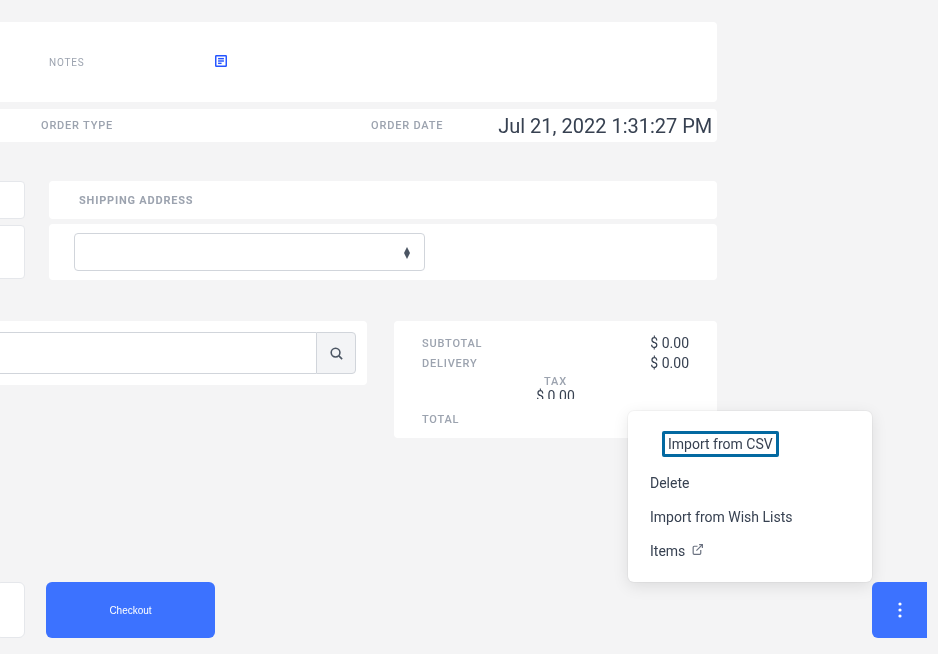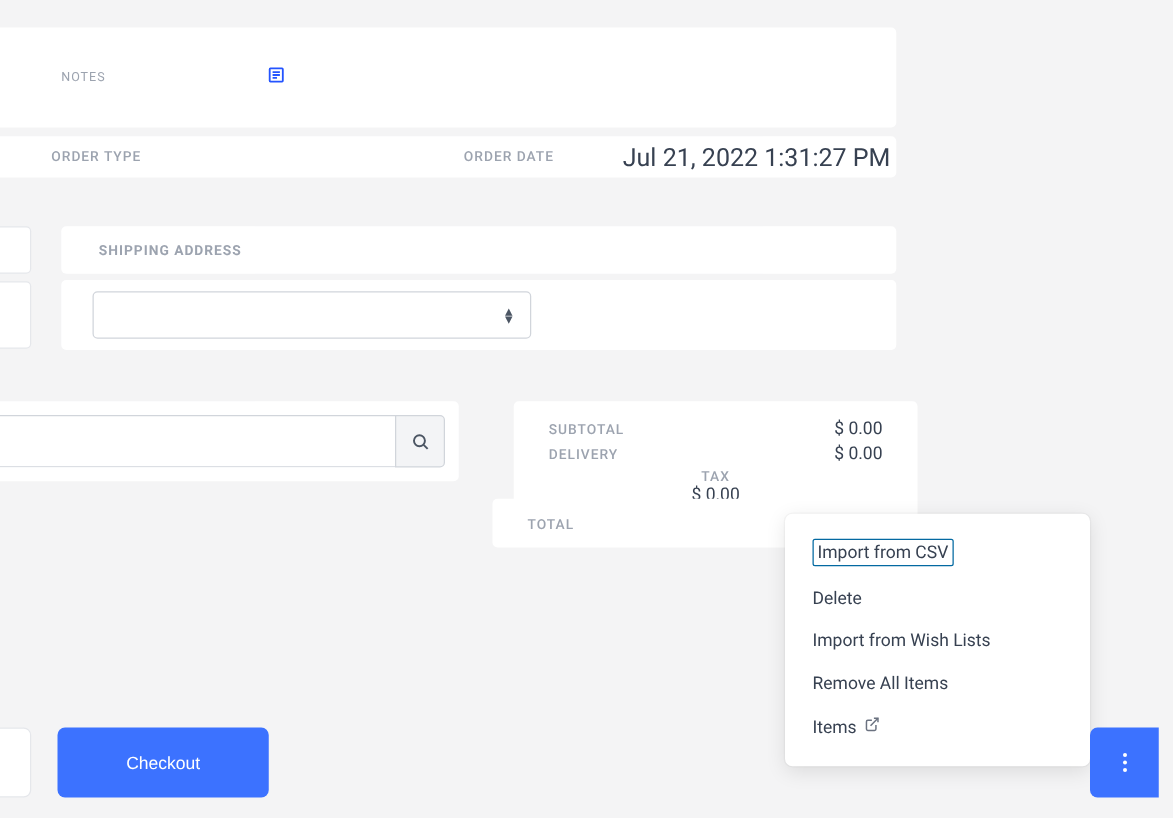--- a/index.html
+++ b/index.html
@@ -175,21 +175,21 @@
       display: flex;
       align-items: center;
       justify-content: center;
       color: #4b5563;
       cursor: pointer;
     }
 
     
     .totals-panel {
       position: absolute;
-      left: 411px;
+      left: 394px;
       top: 321px;
       width: 323px;
       background: #fff;
       border-radius: 4px;
       padding: 14px 28px 12px 28px;
     }
     .totals-row {
       display: flex;
       justify-content: space-between;
       align-items: center;
@@ -230,24 +230,25 @@
       padding: 9px 22px;
       font-size: 14px;
       color: #374151;
       cursor: pointer;
       display: flex;
       align-items: center;
       gap: 6px;
     }
     .menu-item-highlighted {
       display: inline-block;
-      border: 1px solid #0369a1;
+      border: 3px solid #0369a1;
       border-radius: 2px;
       padding: 0px 3px;
       line-height: 20px;
+      margin-left: 12px;
     }
     .menu-item-first {
       padding-top: 6px;
       padding-bottom: 9px;
     }
     .ext-icon {
       color: #6b7280;
     }
 
     
@@ -264,21 +265,21 @@
     .checkout-btn {
       position: absolute;
       left: 46px;
       top: 582px;
       width: 169px;
       height: 56px;
       background: #3c72ff;
       color: #fff;
       border: none;
       border-radius: 6px;
-      font-size: 14px;
+      font-size: 10px;
       font-weight: 400;
       cursor: pointer;
       display: flex;
       align-items: center;
       justify-content: center;
     }
 
     
     .kebab-btn {
       position: absolute;
@@ -367,23 +368,20 @@
   <div class="menu-item menu-item-first">
     <span class="menu-item-highlighted">Import from CSV</span>
   </div>
   <div class="menu-item">
     <span>Delete</span>
   </div>
   <div class="menu-item">
     <span>Import from Wish Lists</span>
   </div>
   <div class="menu-item">
-    <span>Remove All Items</span>
-  </div>
-  <div class="menu-item">
     <span>Items</span>
     <span class="ext-icon">
       <svg width="13" height="13" viewBox="0 0 24 24" fill="none" stroke="currentColor" stroke-width="2.2">
         <path d="M18 13v6a2 2 0 0 1-2 2H6a2 2 0 0 1-2-2V8a2 2 0 0 1 2-2h6"></path>
         <polyline points="15 3 21 3 21 9"></polyline>
         <line x1="10" y1="14" x2="21" y2="3"></line>
       </svg>
     </span>
   </div>
 </div>

